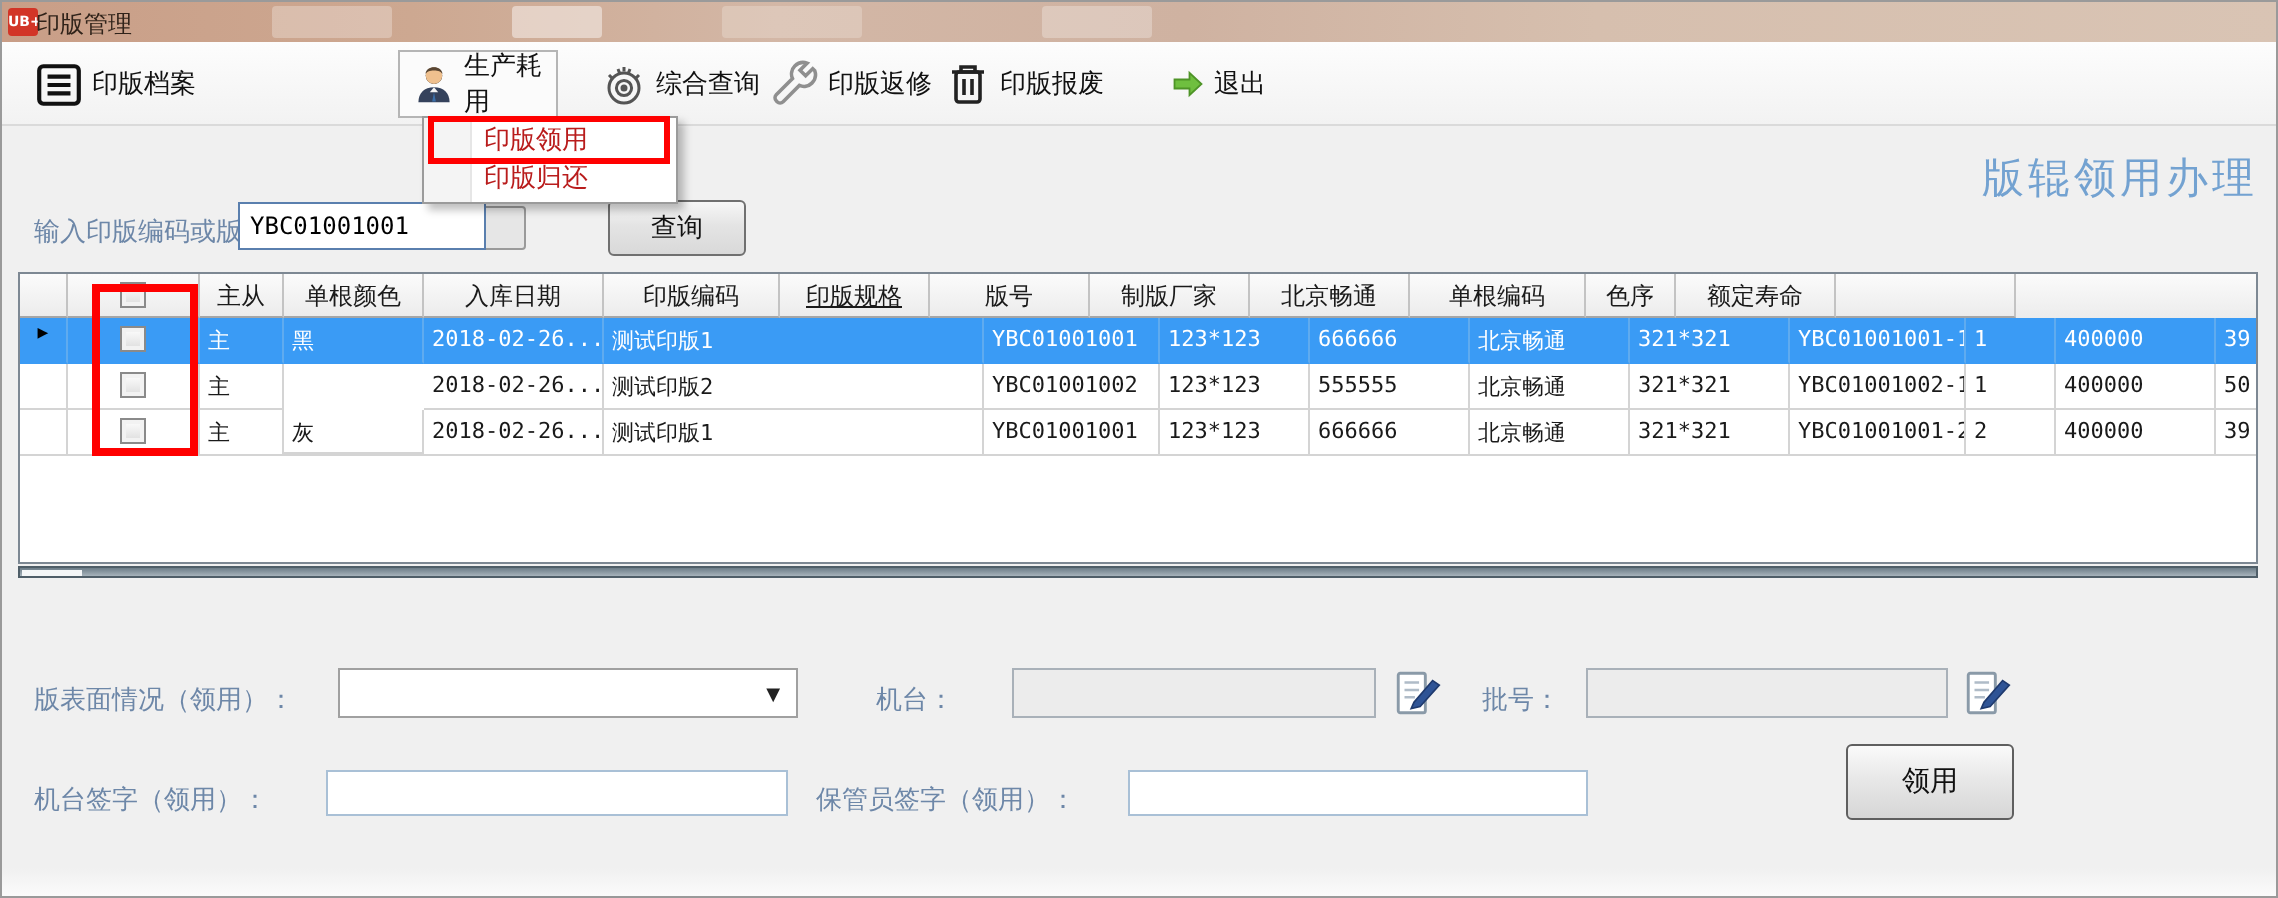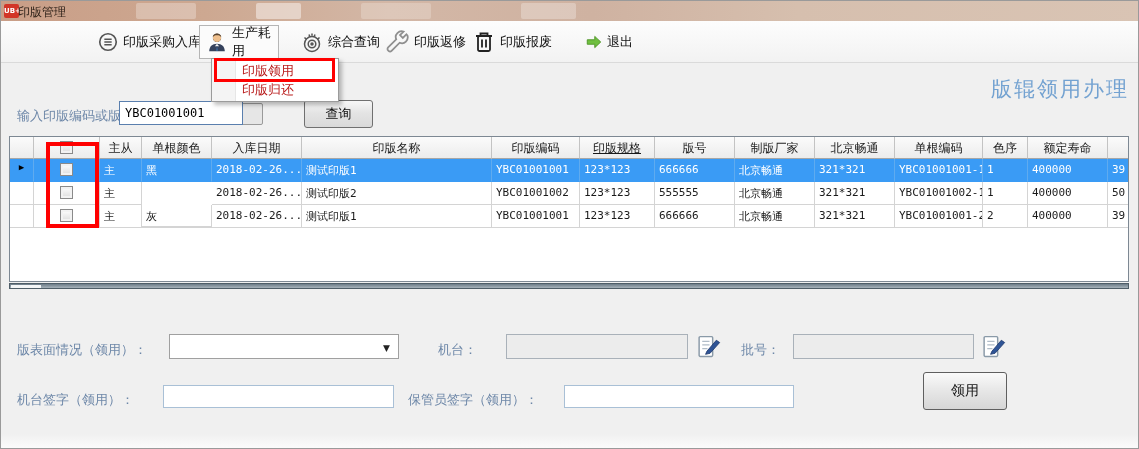--- a/index.html
+++ b/index.html
@@ -81,26 +81,26 @@
   <div id="titlebar">
     <div class="ghost" style="left:135px;width:60px;"></div>
     <div class="ghost" style="left:255px;width:45px;background:rgba(255,255,255,.45);"></div>
     <div class="ghost" style="left:360px;width:70px;background:rgba(240,230,220,.35);"></div>
     <div class="ghost" style="left:520px;width:55px;"></div>
     <div id="logo">UB+</div>
     <div id="wintitle">印版管理</div>
   </div>
 
   <div id="toolbar">
-    <div class="tbitem" style="left:90px;">
-      <svg width="22" height="22" viewBox="0 0 24 24" fill="none" stroke="#555" stroke-width="1.8">
-          <circle cx="12" cy="12" r="9"></circle>
-          <path d="M8 9h8M8 12h8M8 15h8"></path>
-        </svg>
-      <span>印版采购入库</span>
+    <div class="tbitem" style="left:10px;">
+      <svg width="25" height="25" viewBox="0 0 24 24" fill="none" stroke="#111" stroke-width="2">
+          <rect x="2.5" y="3" width="19" height="18" rx="2"></rect>
+          <path d="M6.5 8h11M6.5 12h11M6.5 16h11"></path>
+        </svg>
+      <span>印版档案</span>
     </div>
     <div class="tbitem active" style="left:198px;width:80px;">
       <svg width="22" height="22" viewBox="0 0 24 24">
         <circle cx="12" cy="7.5" r="4.5" fill="#efc augmente08e"></circle>
         <circle cx="12" cy="7.5" r="4.5" fill="#efc08e"></circle>
         <path d="M7.3 6.6c.2-2.4 2.2-3.8 4.7-3.8s4.5 1.4 4.7 3.8c-1.2-1.4-2.2-1.9-4.7-1.9s-3.5.5-4.7 1.9z" fill="#5a4632"></path>
         <path d="M3.5 22c0-5 3.2-8.2 8.5-8.2s8.5 3.2 8.5 8.2z" fill="#35425c"></path>
         <path d="M12 13.8l-2.3 2.7h4.6z" fill="#f5f5f5"></path>
         <path d="M12 16.5l-1 5h2z" fill="#3a6ea8"></path>
       </svg>
@@ -152,21 +152,20 @@
     <div class="menuitem">印版归还</div>
   </div>
 
   <div id="table">
       <div class="trow thead">
         <div class="tc selcell"></div>
         <div class="tc chkcell" style="width: 66px;"><div class="cb"></div></div>
         <div class="tc" style="width: 42px;">主从</div>
         <div class="tc" style="width: 70px;">单根颜色</div>
         <div class="tc" style="width: 90px;">入库日期</div>
-        <div class="tc" style="width: 190px;">印版名称</div>
         <div class="tc" style="width: 88px;">印版编码</div>
         <div class="tc" style="width: 75px; text-decoration: underline;">印版规格</div>
         <div class="tc" style="width: 80px;">版号</div>
         <div class="tc" style="width: 80px;">制版厂家</div>
         <div class="tc" style="width: 80px;">北京畅通</div>
         <div class="tc" style="width: 88px;">单根编码</div>
         <div class="tc" style="width: 45px;">色序</div>
         <div class="tc" style="width: 80px;">额定寿命</div>
         <div class="tc" style="width: 90px;"></div>
       </div>

